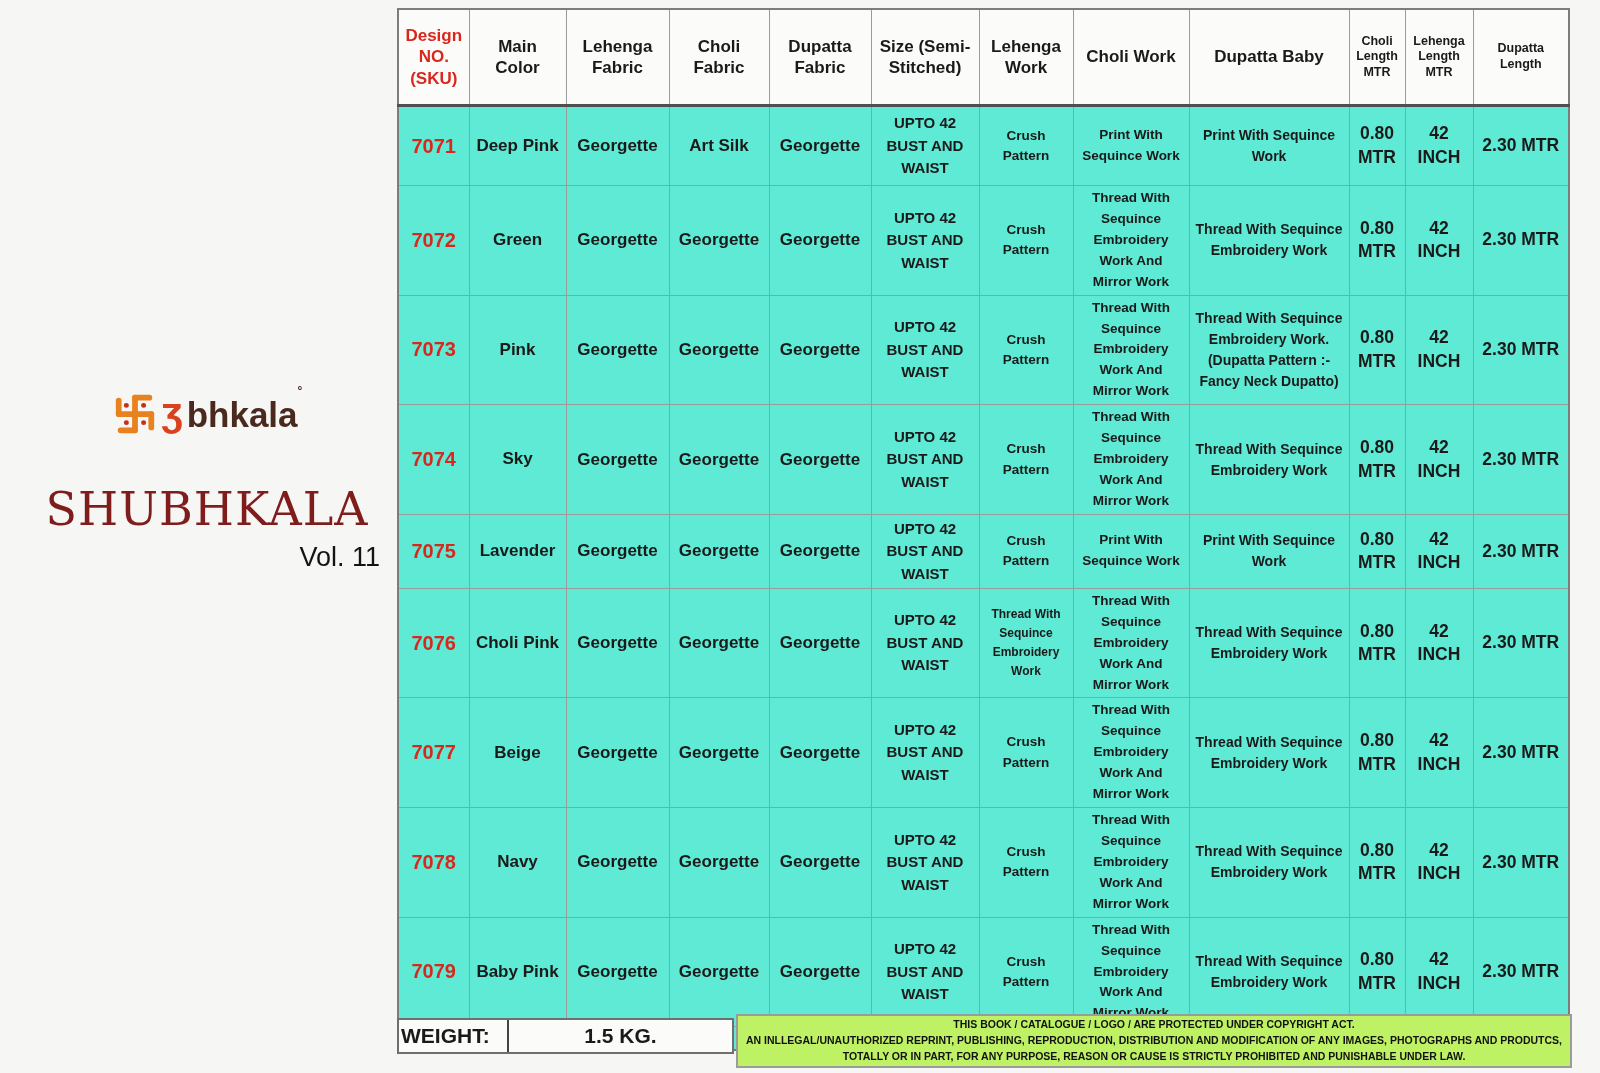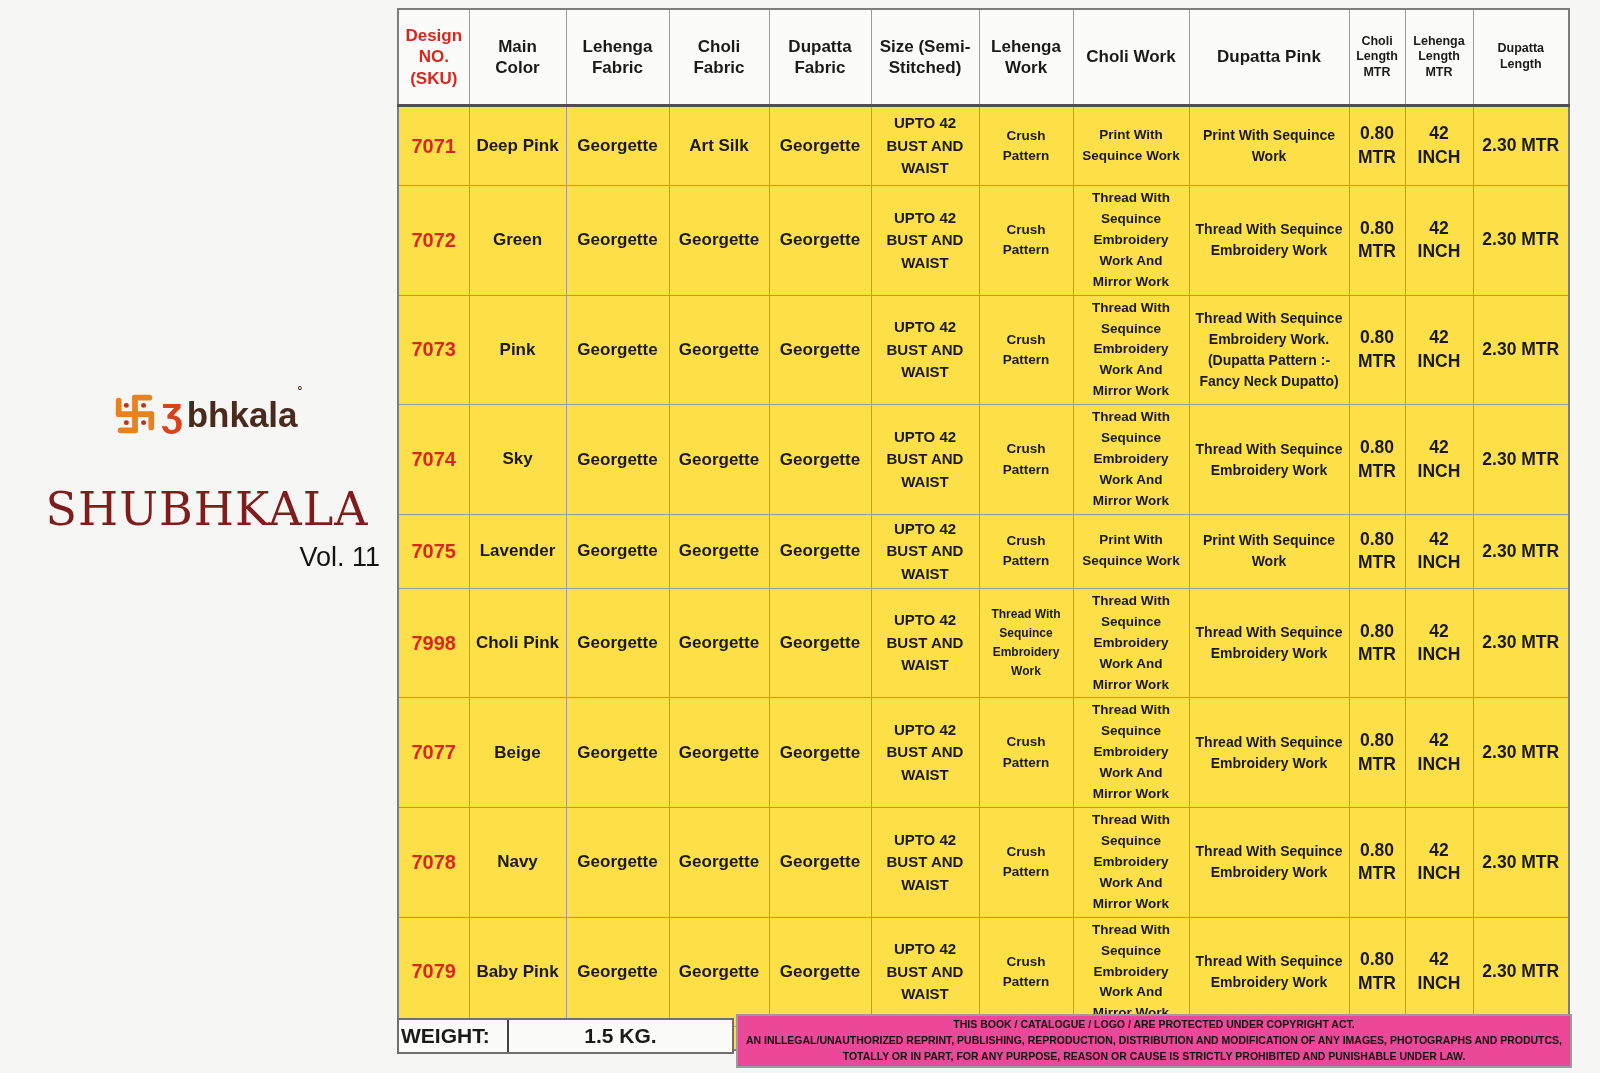--- a/index.html
+++ b/index.html
@@ -39,21 +39,21 @@
     font-size:27px;color:#141414;
     text-align:right;padding-right:6px;margin-top:6px;
     font-family:"Liberation Sans", sans-serif;
   }
 
   
   table.spec{
     position:absolute;left:397px;top:8px;
     width:1171px;
     border-collapse:collapse;table-layout:fixed;
-    background:#fde047;
+    background:#5eead4;
     border:2px solid #7d7d7d;
   }
   table.spec th, table.spec td{
     border:1px solid #9b9b9b;
     text-align:center;vertical-align:middle;
     padding:2px 5px;
     font-weight:bold;
     overflow:hidden;
   }
   table.spec thead th{font-size:17px;line-height:1.25;height:90px;background:#fbfbf9;border-bottom:3px solid #4f4f4f;}
@@ -83,21 +83,21 @@
     width:106px;display:flex;align-items:center;
     padding-left:2px;font-weight:bold;font-size:21px;
     border-right:2px solid #444;
   }
   .weight-value{
     flex:1;display:flex;align-items:center;justify-content:center;
     font-weight:bold;font-size:21px;
   }
   .copyright-box{
     position:absolute;left:736px;top:1014px;width:832px;height:50px;
-    border:2px solid #9b9b9b;background:#ec4899;
+    border:2px solid #9b9b9b;background:#bef264;
     display:flex;flex-direction:column;align-items:center;justify-content:center;
     text-align:center;
   }
   .copyright-box div{font-size:10.5px;font-weight:bold;line-height:1.5;color:#111;}
 
   .swastika-svg{display:block;}
 </style>
 </head>
 <body>
 
@@ -148,21 +148,21 @@
     <thead>
       <tr>
           <th class="h-sku">Design NO. (SKU)</th>
           <th class="h-main_color">Main Color</th>
           <th class="h-lehenga_fabric">Lehenga Fabric</th>
           <th class="h-choli_fabric">Choli Fabric</th>
           <th class="h-dupatta_fabric">Dupatta Fabric</th>
           <th class="h-size">Size (Semi-Stitched)</th>
           <th class="h-lehenga_work">Lehenga Work</th>
           <th class="h-choli_work">Choli Work</th>
-          <th class="h-dupatta_work">Dupatta Pink</th>
+          <th class="h-dupatta_work">Dupatta Baby</th>
           <th class="h-choli_length">Choli Length MTR</th>
           <th class="h-lehenga_length">Lehenga Length MTR</th>
           <th class="h-dupatta_length">Dupatta Length</th>
         </tr>
     </thead>
     <tbody>
         <tr style="height: 80px;">
           <td class="c-sku">7071</td>
           <td class="c-main_color">Deep Pink</td>
           <td class="c-lehenga_fabric">Georgette</td>
@@ -226,21 +226,21 @@
           <td class="c-dupatta_fabric">Georgette</td>
           <td class="c-size">UPTO 42 BUST AND WAIST</td>
           <td class="c-lehenga_work">Crush Pattern</td>
           <td class="c-choli_work">Print With Sequince Work</td>
           <td class="c-dupatta_work">Print With Sequince Work</td>
           <td class="c-choli_length">0.80 MTR</td>
           <td class="c-lehenga_length">42 INCH</td>
           <td class="c-dupatta_length">2.30 MTR</td>
         </tr>
         <tr style="height: 102px;">
-          <td class="c-sku">7998</td>
+          <td class="c-sku">7076</td>
           <td class="c-main_color">Choli Pink</td>
           <td class="c-lehenga_fabric">Georgette</td>
           <td class="c-choli_fabric">Georgette</td>
           <td class="c-dupatta_fabric">Georgette</td>
           <td class="c-size">UPTO 42 BUST AND WAIST</td>
           <td class="c-lehenga_work long">Thread With Sequince Embroidery Work</td>
           <td class="c-choli_work">Thread With Sequince Embroidery Work And Mirror Work</td>
           <td class="c-dupatta_work">Thread With Sequince Embroidery Work</td>
           <td class="c-choli_length">0.80 MTR</td>
           <td class="c-lehenga_length">42 INCH</td>

